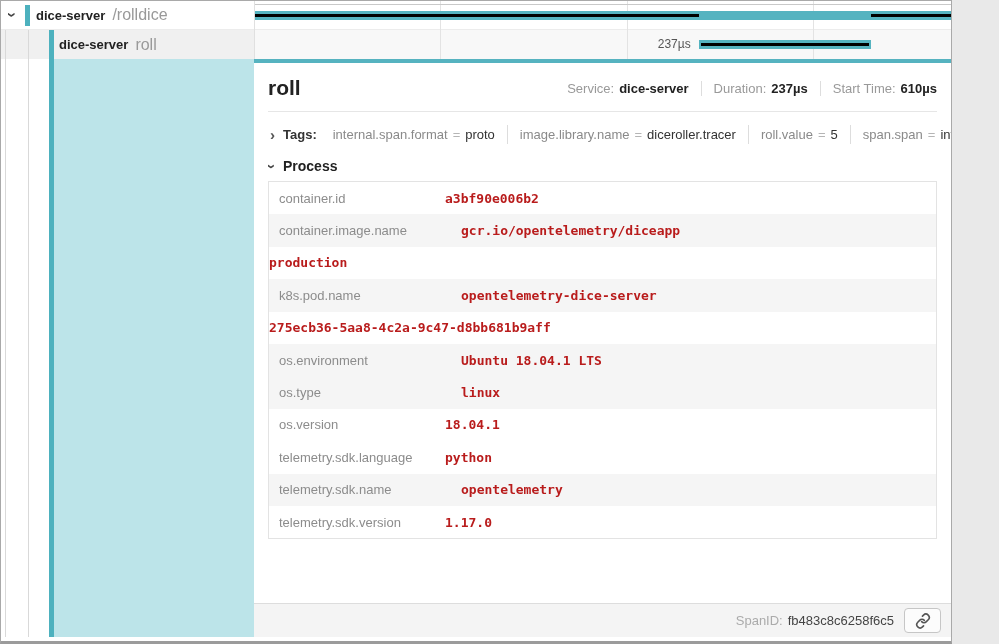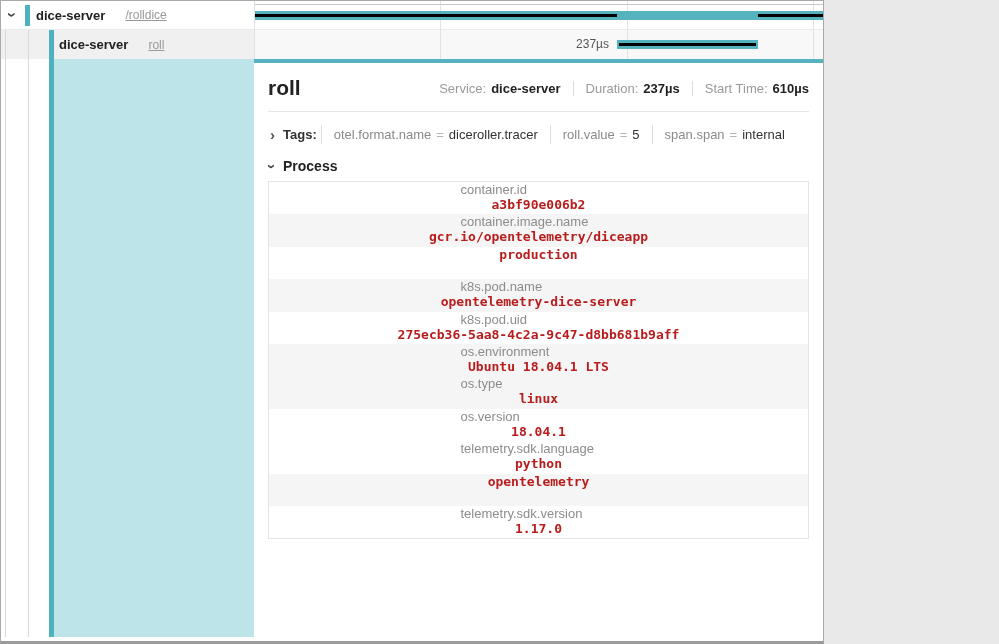--- a/index.html
+++ b/index.html
@@ -1,20 +1,20 @@
 <!DOCTYPE html>
 <html><head>
 <meta charset="utf-8">
 <style>
   * { margin:0; padding:0; box-sizing:border-box; }
   html,body { background:#e9e9e9; }
   body { font-family:"Liberation Sans", sans-serif; }
 
   .window {
-    position:relative; width:824px; height:644px; background:#fff;
+    position:relative; width:952px; height:644px; background:#fff;
     border:1px solid #a9a9a9; border-bottom:3px solid #9b9b9b; overflow:hidden;
   }
 
   
   .timeline { position:absolute; top:0; left:0; right:0; height:58px; background:#fff; }
   .tl-grid { position:absolute; top:0; height:58px; width:1px; background:#e3e3e3; z-index:1; }
   .tl-grid.g1 { left:439px; } .tl-grid.g2 { left:626px; } .tl-grid.g3 { left:812px; }
   .tl-ruler-line { position:absolute; left:253px; right:0; top:3px; height:1px; background:#c9c9c9; z-index:2; }
   .tl-vdivider { position:absolute; left:253px; top:0; height:58px; width:1px; background:#e0e0e0; z-index:3; }
 
@@ -27,21 +27,21 @@
   .r2 .bar-col { background:#f8f8f8; }
 
   .chev { display:inline-block; color:#444; font-size:16px; line-height:1; font-weight:bold; }
   .chev.down { transform:rotate(90deg); }
   .r1 .chev { position:absolute; left:8px; top:6px; }
 
   .accent { position:absolute; background:#4db1be; }
   .r1 .accent { left:24px; top:4px; width:5px; height:21px; }
 
   .svc-name { font-size:13px; font-weight:bold; color:#222; }
-  .op-name { font-size:12px; color:#999; margin-left:20px;text-decoration:underline; }
+  .op-name { font-size:16px; color:#999; margin-left:7px; }
   .r1 .svc-name { margin-left:35px; }
   .r2 .svc-name { margin-left:58px; }
 
   .bar { position:absolute; height:9px; top:10px; background:#55b3c0; z-index:2; }
   .bar.parent { left:0; right:0; }
   .bar.child { left:63.8%; width:24.7%; }
   .bar-black { position:absolute; height:3px; top:3px; background:#000; }
   .bb1 { left:0; width:63.8%; }
   .bb2 { left:88.5%; right:0; }
   .bb-child { left:2px; right:2px; }
@@ -74,22 +74,22 @@
   .tag:not(.first) { border-left:1px solid #ddd; }
   .tag-key { color:#8a8a8a; }
   .tag-eq { color:#b5b5b5; margin:0 5px; }
   .tag-val { color:#333; }
 
   .process-header { display:flex; align-items:center; margin-top:7px; height:24px; }
   .process-header .chev { font-size:15px; color:#444; margin-right:8px; margin-left:2px; }
   .process-label { font-size:14px; font-weight:bold; color:#222; }
 
   .kv-table { margin-top:3px; border:1px solid #e3e3e3; }
-  .kv-row { display:flex; align-items:center; height:32.4px; background:#fff;flex-direction:column; }
-  .kv-row.alt { background:#f5f5f5; }
+  .kv-row { display:flex; align-items:center; height:32.4px; background:#fff; }
+  .kv-row.alt { background:#f5f5f5;gap:16px; }
   .kv-key { width:176px; padding-left:10px; font-size:13px; color:#8c8c8c; flex-shrink:0; }
   .kv-val { font-family:"DejaVu Sans Mono", monospace; font-size:13px; font-weight:bold; color:#b91c1c; }
 
   .d-footer { position:absolute; left:0; right:0; bottom:0; height:34px; background:#f4f4f4;
               border-top:1px solid #ddd; display:flex; align-items:center;
               justify-content:flex-end; padding-right:10px; }
   .spanid-label { font-size:13px; color:#ababab; margin-right:5px; }
   .spanid-value { font-size:13px; color:#444; }
   .link-btn { width:37px; height:25px; margin-left:10px; background:#fcfcfc; border:1px solid #c6c6c6;
               border-radius:4px; display:flex; align-items:center; justify-content:center; cursor:pointer; }
@@ -155,22 +155,25 @@
           <span class="meta-item">
     <span class="meta-label">Start Time:</span><span class="meta-value">610µs</span>
   </span>
         </div>
     </div>
 
     <div class="tags-row">
       <span class="chev">›</span>
       <span class="tags-label">Tags:</span>
       <div style="display:flex;" id="tag-list">
+          <span class="tag first">
+    <span class="tag-key">internal.span.format</span><span class="tag-eq">=</span><span class="tag-val">proto</span>
+  </span>
           <span class="tag alt">
-    <span class="tag-key">otel.format.name</span><span class="tag-eq">=</span><span class="tag-val">diceroller.tracer</span>
+    <span class="tag-key">image.library.name</span><span class="tag-eq">=</span><span class="tag-val">diceroller.tracer</span>
   </span>
           <span class="tag">
     <span class="tag-key">roll.value</span><span class="tag-eq">=</span><span class="tag-val">5</span>
   </span>
           <span class="tag alt">
     <span class="tag-key">span.span</span><span class="tag-eq">=</span><span class="tag-val">internal</span>
   </span>
         </div>
     </div>
 
@@ -189,43 +192,53 @@
     <div class="kv-val">gcr.io/opentelemetry/diceapp</div>
   </div>
         <div class="kv-row">
     <div class="kv-val">production</div>
   </div>
         <div class="kv-row alt">
     <div class="kv-key">k8s.pod.name</div>
     <div class="kv-val">opentelemetry-dice-server</div>
   </div>
         <div class="kv-row">
-    <div class="kv-key">k8s.pod.uid</div>
     <div class="kv-val">275ecb36-5aa8-4c2a-9c47-d8bb681b9aff</div>
   </div>
         <div class="kv-row alt">
     <div class="kv-key">os.environment</div>
     <div class="kv-val">Ubuntu 18.04.1 LTS</div>
   </div>
         <div class="kv-row alt">
     <div class="kv-key">os.type</div>
     <div class="kv-val">linux</div>
   </div>
         <div class="kv-row">
     <div class="kv-key">os.version</div>
     <div class="kv-val">18.04.1</div>
   </div>
         <div class="kv-row">
     <div class="kv-key">telemetry.sdk.language</div>
     <div class="kv-val">python</div>
   </div>
         <div class="kv-row alt">
+    <div class="kv-key">telemetry.sdk.name</div>
     <div class="kv-val">opentelemetry</div>
   </div>
         <div class="kv-row">
     <div class="kv-key">telemetry.sdk.version</div>
     <div class="kv-val">1.17.0</div>
   </div>
       </div>
 
+    <div class="d-footer">
+      <span class="spanid-label">SpanID:</span>
+      <span class="spanid-value">fb483c8c6258f6c5</span>
+      <div class="link-btn">
+        <svg width="16" height="16" viewBox="0 0 24 24" fill="none" stroke="#555" stroke-width="2.4" stroke-linecap="round" stroke-linejoin="round">
+          <path d="M10 13a5 5 0 0 0 7.07 0l2.8-2.8a5 5 0 0 0-7.07-7.07L11.2 4.7"></path>
+          <path d="M14 11a5 5 0 0 0-7.07 0l-2.8 2.8a5 5 0 0 0 7.07 7.07l1.6-1.6"></path>
+        </svg>
+      </div>
+    </div>
 
   </div>
 </div>
 
 </body></html>

